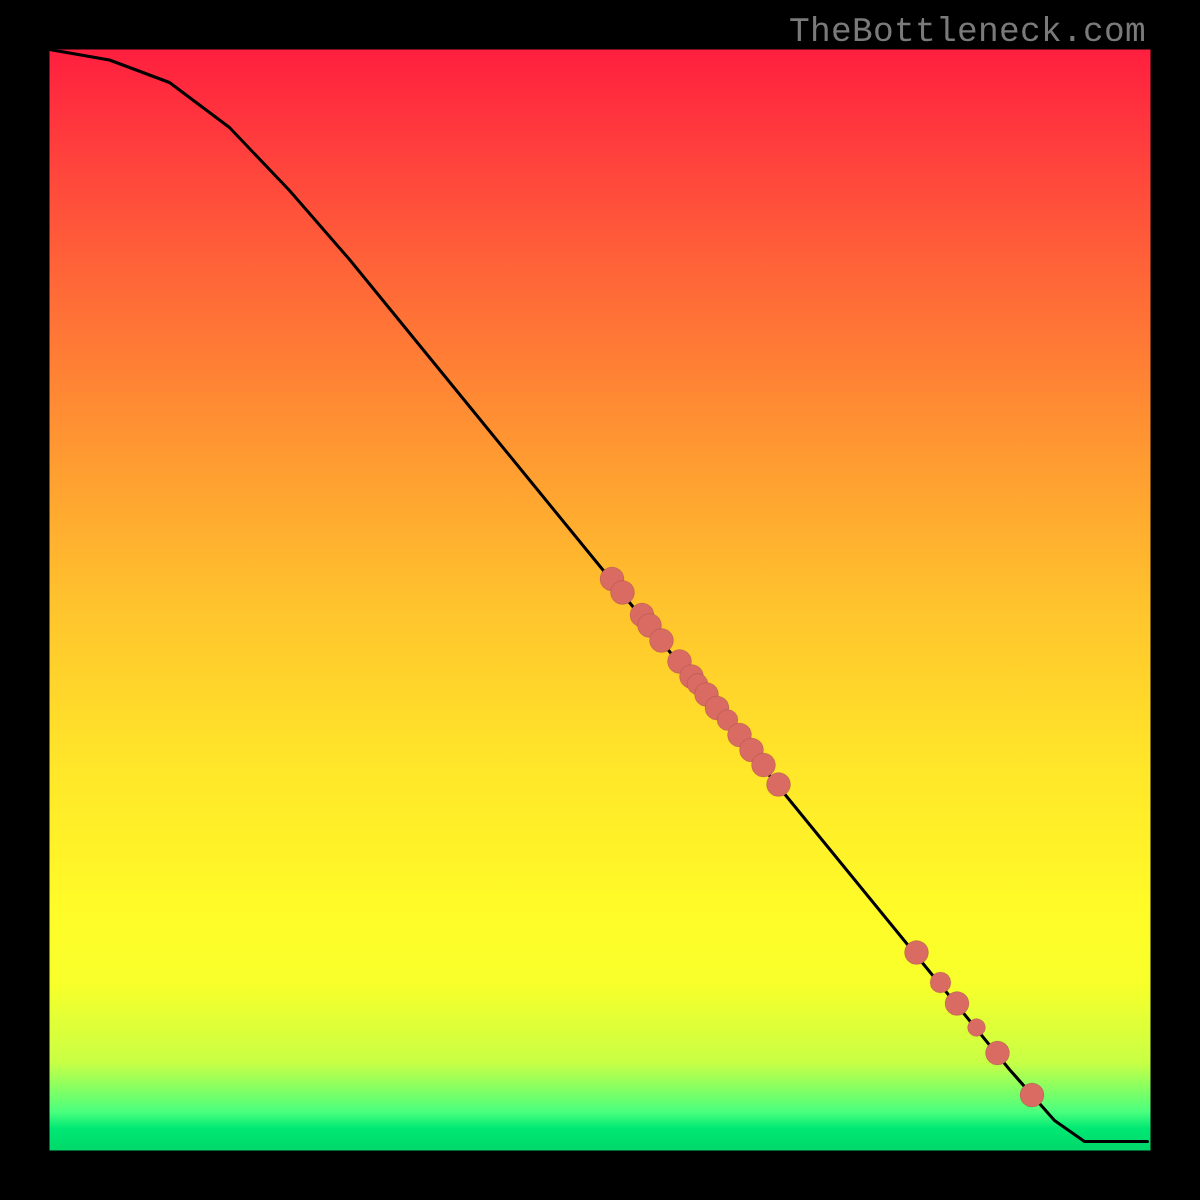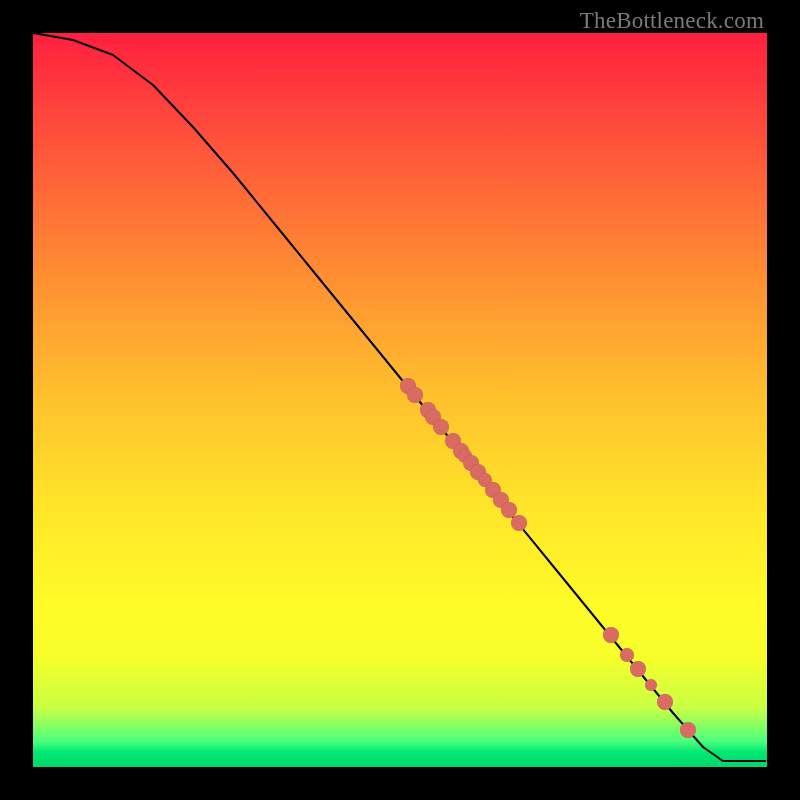--- a/index.html
+++ b/index.html
@@ -33,21 +33,21 @@
     );
   }
   .watermark {
     position: absolute;
     top: 8px;
     right: 36px;
     color: #7a7a7a;
     font-size: 23px;
     font-weight: 500;
     letter-spacing: 0.2px;
-    font-family: Liberation Serif, serif;
+    font-family: Liberation Mono, monospace;
   }
   svg.plot {
     position: absolute;
     left: 33px;
     top: 33px;
     width: 734px;
     height: 734px;
     overflow: visible;
   }
   .curve {

